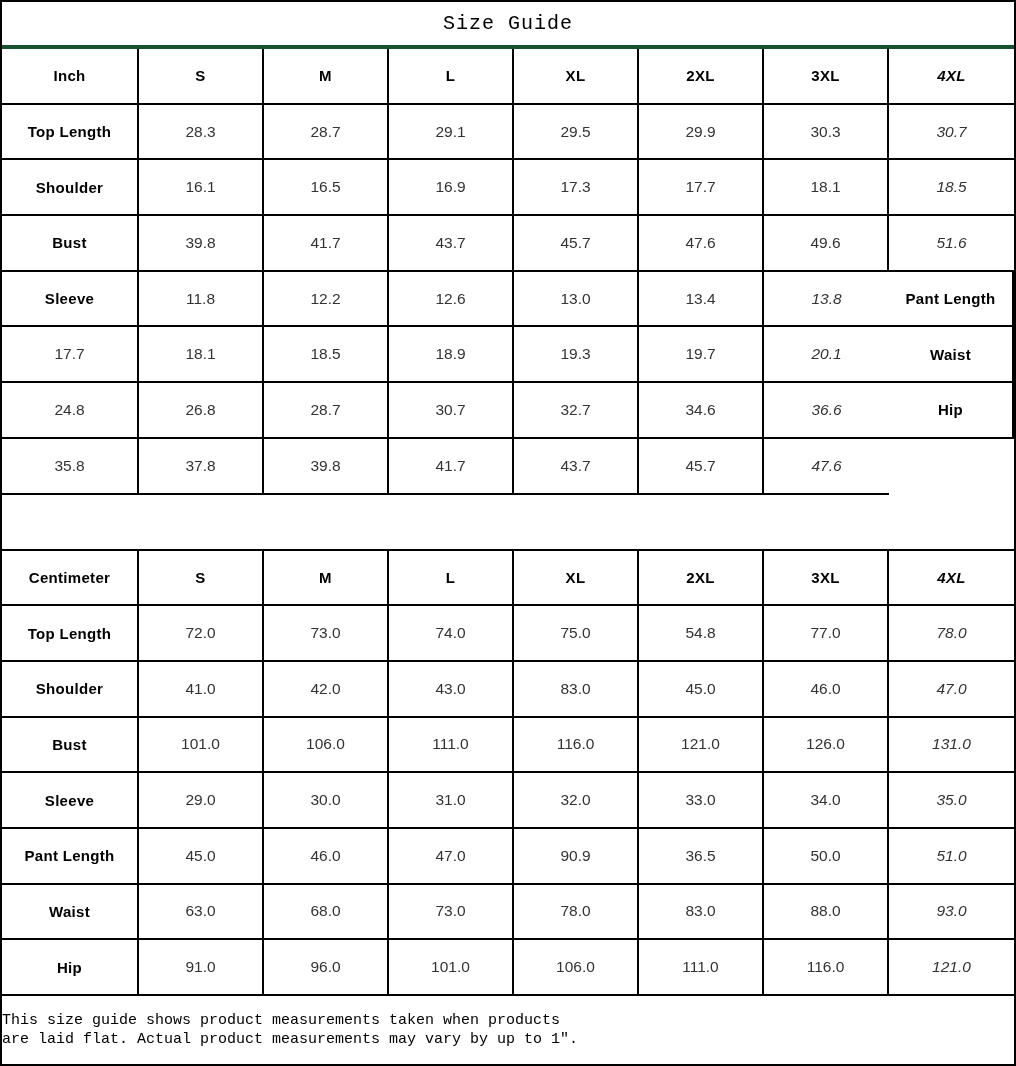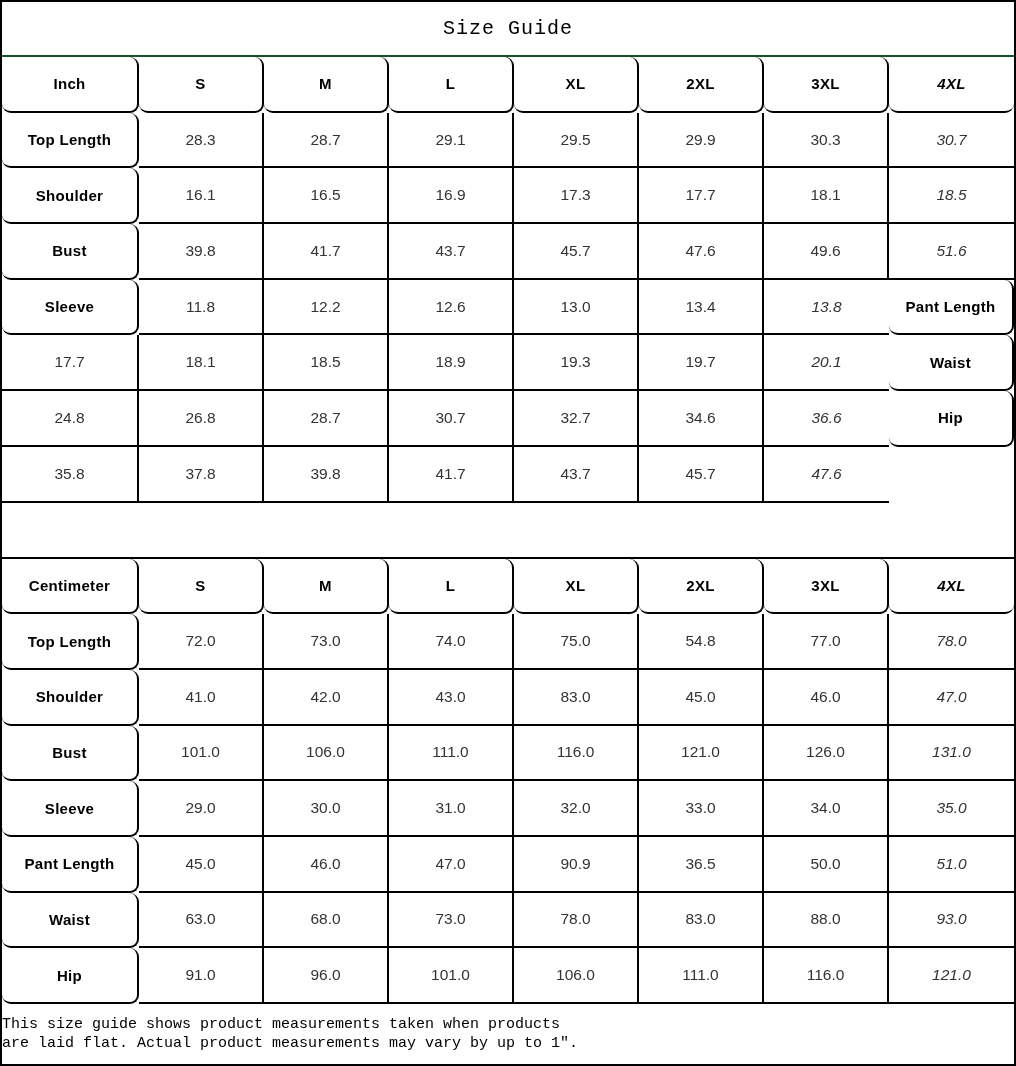--- a/index.html
+++ b/index.html
@@ -12,23 +12,23 @@
     height: 1066px;
     box-sizing: border-box;
     border: 2px solid #000;
     background: #fff;
     font-family: "Liberation Sans", sans-serif;
     display: flex;
     flex-direction: column;
     overflow: hidden;
   }
   .title-bar {
-    height: 55px;
-    box-sizing: border-box;
-    border-bottom: 2px solid #14532d;
+    height: 47px;
+    box-sizing: border-box;
+    border-bottom: 4px solid #14532d;
     display: flex;
     align-items: center;
     justify-content: center;
     flex: 0 0 auto;
   }
   .title-text {
     font-family: "Liberation Mono", "DejaVu Sans Mono", monospace;
     font-size: 20px;
     color: #000;
     letter-spacing: 1px;
@@ -50,21 +50,20 @@
   }
   .cell.last-col {
     border-right: none;
     font-style: italic;
   }
   .cell.head, .cell.rowlabel {
     font-weight: bold;
     font-size: 15px;
     color: #000;
     letter-spacing: 0.3px;
-    border-radius: 9px;
   }
   .cell.value {
     font-size: 15.5px;
     color: #333;
   }
   .spacer {
     height: 56px;
     box-sizing: border-box;
     border-bottom: 2px solid #000;
     flex: 0 0 auto;

